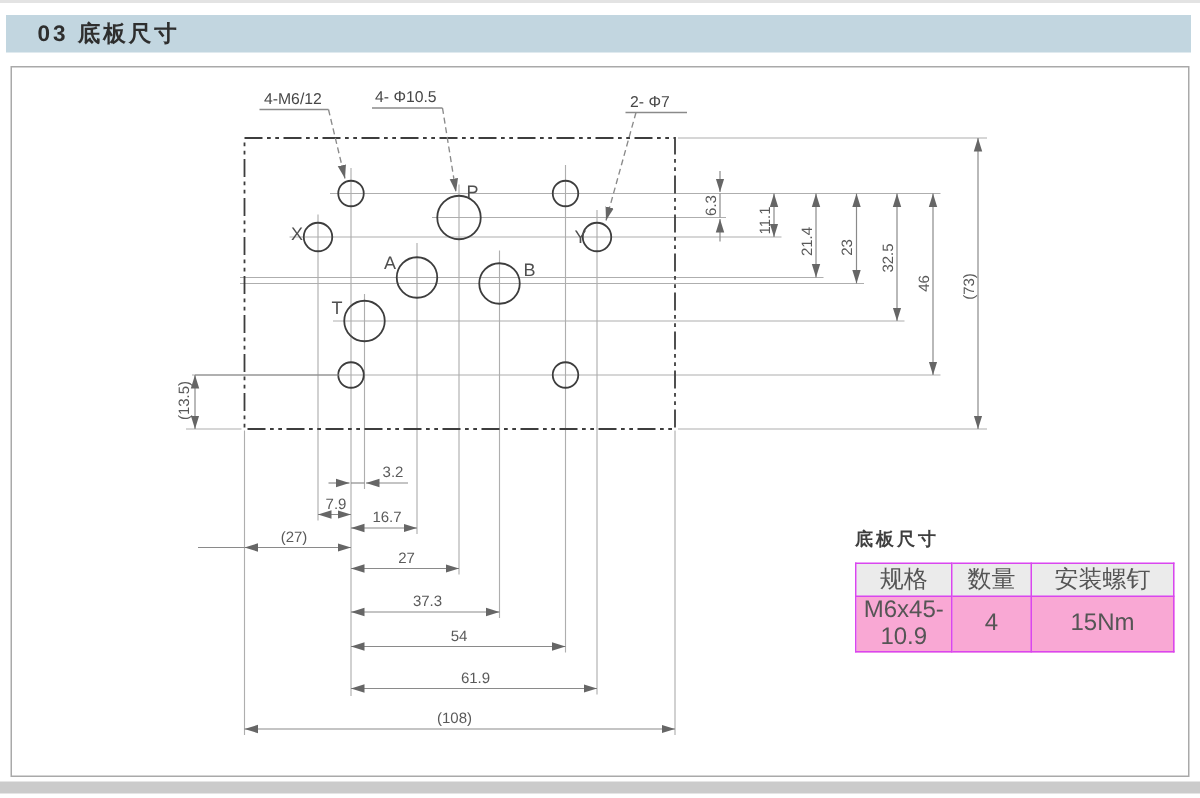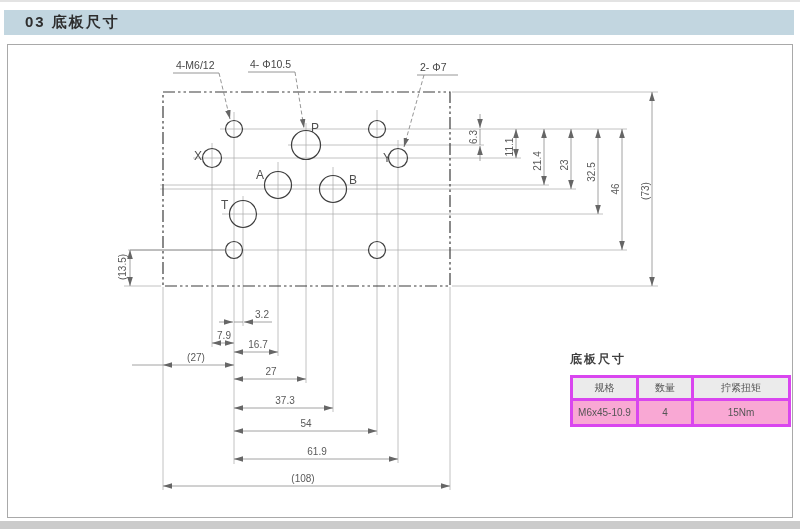--- a/index.html
+++ b/index.html
@@ -18,21 +18,21 @@
   .panel{
     position:absolute;left:7px;top:44px;width:786px;height:474px;
     background:#ffffff;border:1px solid #a9a9a9;box-sizing:border-box;
   }
   .footer-strip{position:absolute;left:0;top:521px;width:800px;height:8px;background:#cbcbcb;}
   svg.drawing{position:absolute;left:0;top:0;}
   .screw-table{position:absolute;left:570px;top:351px;width:214px;}
   .screw-title{font-size:12px;font-weight:bold;color:#3f3f3f;letter-spacing:2px;margin:0 0 7px 0;}
   table.spec{border-collapse:collapse;width:211px;table-layout:fixed;}
   table.spec th,table.spec td{
-    border:3px solid #d946ef;font-size:10px;color:#555;text-align:center;
+    border:1px solid #d946ef;font-size:16px;color:#555;text-align:center;
     font-weight:normal;padding:0;
   }
   table.spec th{background:#ebebeb;height:20px;}
   table.spec td{height:23px;background:#f9a8d4;}
   .c1{width:63px;} .c2{width:52px;font-family:Liberation Serif, serif;} .c3{width:94px;}
 </style>
 </head>
 <body>
 
 <div class="top-edge"></div>
@@ -168,21 +168,21 @@
   </g>
 </svg>
 
 <div class="screw-table">
   <div class="screw-title">底板尺寸</div>
   <table class="spec">
     <thead>
       <tr>
         <th class="c1">规格</th>
         <th class="c2">数量</th>
-        <th class="c3">拧紧扭矩</th>
+        <th class="c3">安装螺钉</th>
       </tr>
     </thead>
     <tbody>
       <tr>
         <td>M6x45-10.9</td>
         <td>4</td>
         <td>15Nm</td>
       </tr>
     </tbody>
   </table>

